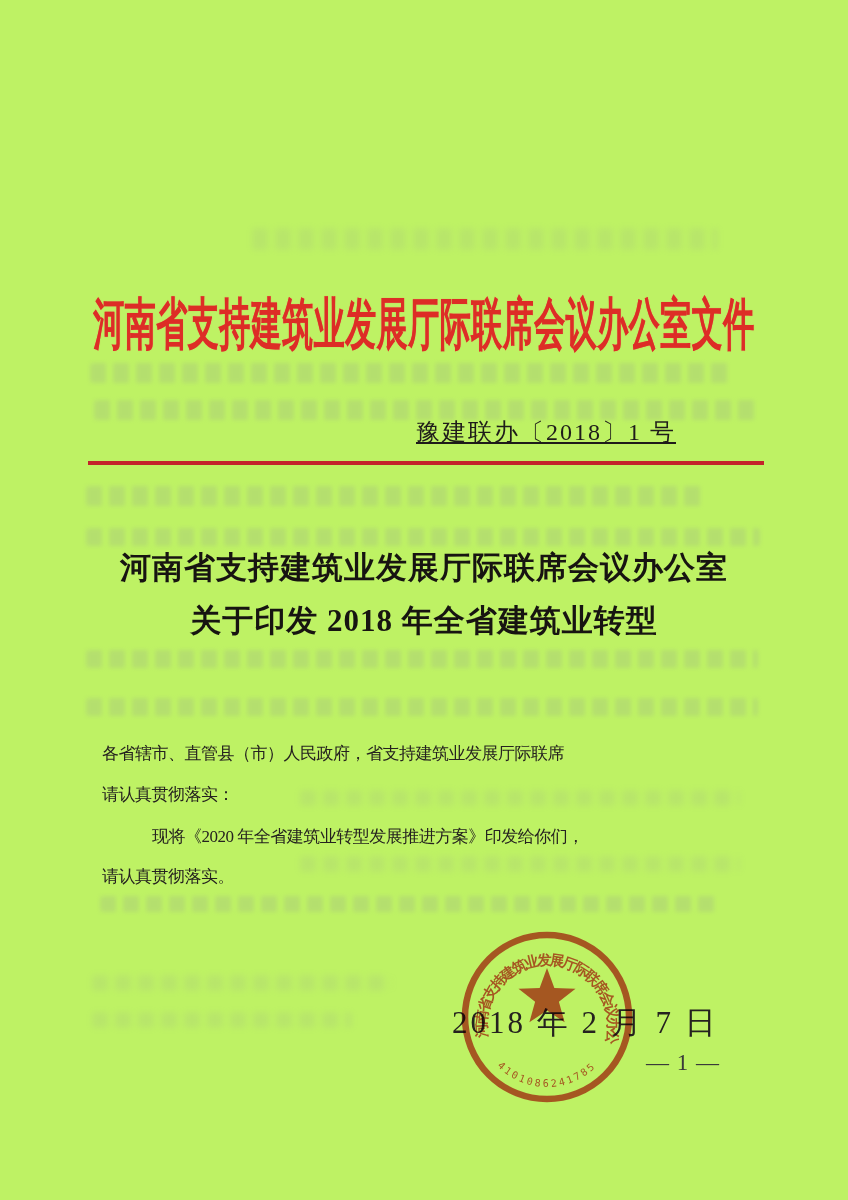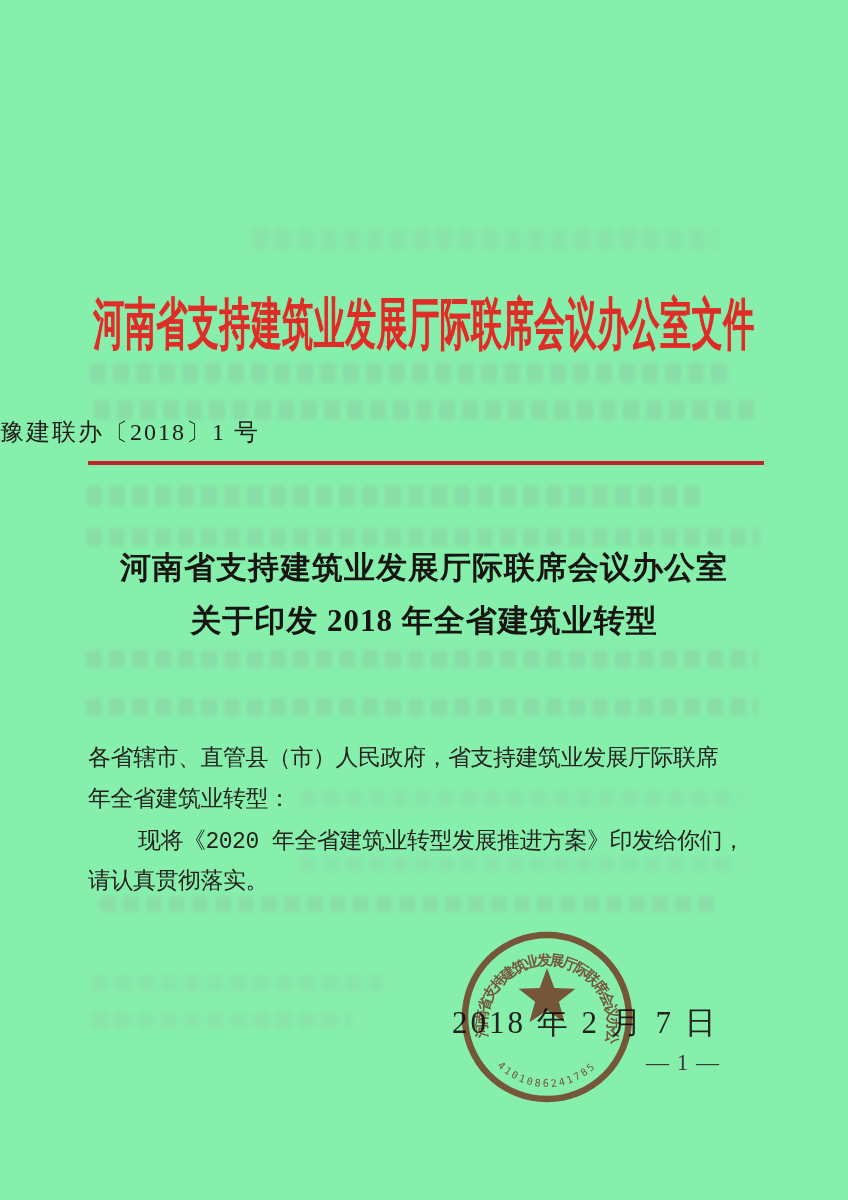--- a/index.html
+++ b/index.html
@@ -1,62 +1,62 @@
 <!DOCTYPE html>
 <html><head>
 <meta charset="utf-8">
 <style>
   html,body{margin:0;padding:0;background:#e8e8e8;}
   .page{
     position:relative;
     width:848px;height:1200px;
     margin:0 auto;
-    background:#86efac;
+    background:#bef264;
     overflow:hidden;
     font-family:"Liberation Serif","DejaVu Serif",serif;
     color:#272422;
   }
   
   .header-banner{
     position:absolute;top:287px;left:0;width:848px;
     text-align:center;
     font-size:31px;font-weight:bold;
     letter-spacing:0.5px;
     color:#dd2d26;
     transform:scaleY(1.8);
     transform-origin:top center;
     white-space:nowrap;
     text-shadow:0 0 .5px #e55a50;
   }
   .doc-number{
     position:absolute;top:416px;left:0;width:676px;
-    text-align:left;
+    text-align:right;
     font-size:24px;letter-spacing:2px;
     color:#1f1c1a;
+    text-decoration:underline;
   }
   .red-rule{
     position:absolute;top:461px;left:88px;width:676px;height:4px;
     background:#c3242b;
   }
   
   .notice-title{
     position:absolute;top:541px;left:0;width:848px;
     text-align:center;
     font-size:31px;font-weight:bold;
     line-height:53px;
     letter-spacing:1px;
     color:#171411;
   }
   
   .bodyline{
-    position:absolute;left:88px;width:676px;
-    font-size:23px;letter-spacing:-0.5px;
+    position:absolute;left:102px;width:676px;
+    font-size:17px;letter-spacing:-0.5px;
     white-space:nowrap;
     color:#25221f;
-    font-family:Liberation Mono, monospace;
   }
   .indent{padding-left:50px;}
   .issue-date{
     position:absolute;top:1002px;left:452px;
     font-size:31px;letter-spacing:3px;
     color:#25221f;
   }
   .page-number{
     position:absolute;top:1050px;left:646px;
     font-size:23px;letter-spacing:1px;
@@ -103,21 +103,21 @@
   <div class="doc-number">豫建联办〔2018〕1 号</div>
 
   <div class="red-rule"></div>
 
   <div class="notice-title">
     <div>河南省支持建筑业发展厅际联席会议办公室</div>
     <div>关于印发 2018 年全省建筑业转型</div>
   </div>
 
   <div class="bodyline" style="top:742px;">各省辖市、直管县（市）人民政府，省支持建筑业发展厅际联席</div>
-  <div class="bodyline" style="top:783px;">年全省建筑业转型：</div>
+  <div class="bodyline" style="top:783px;">请认真贯彻落实：</div>
   <div class="bodyline indent" style="top:825px;">现将《2020 年全省建筑业转型发展推进方案》印发给你们，</div>
   <div class="bodyline" style="top:865px;">请认真贯彻落实。</div>
 
   <div class="issue-date">2018 年 2 月 7 日</div>
 
   <div class="page-number">— 1 —</div>
 
   <svg class="seal" viewBox="0 0 182 182" xmlns="http://www.w3.org/2000/svg">
     <defs>
       <path id="arcTop" d="M 31.3,113.0 A 61,61 0 1 1 151.3,113.0" fill="none"></path>

